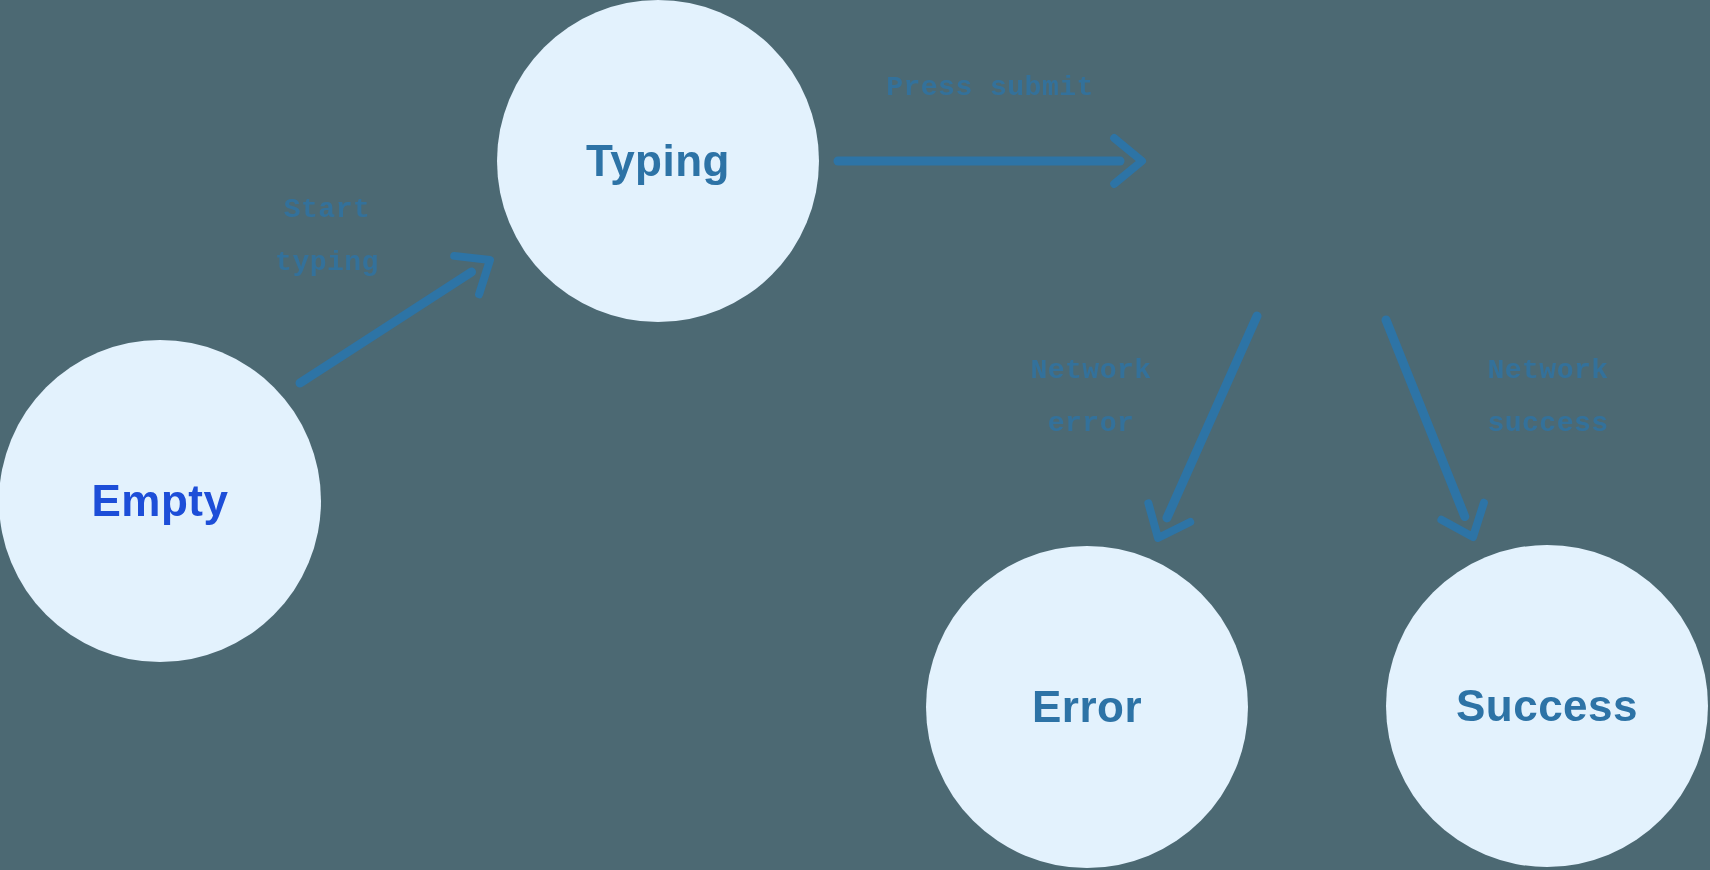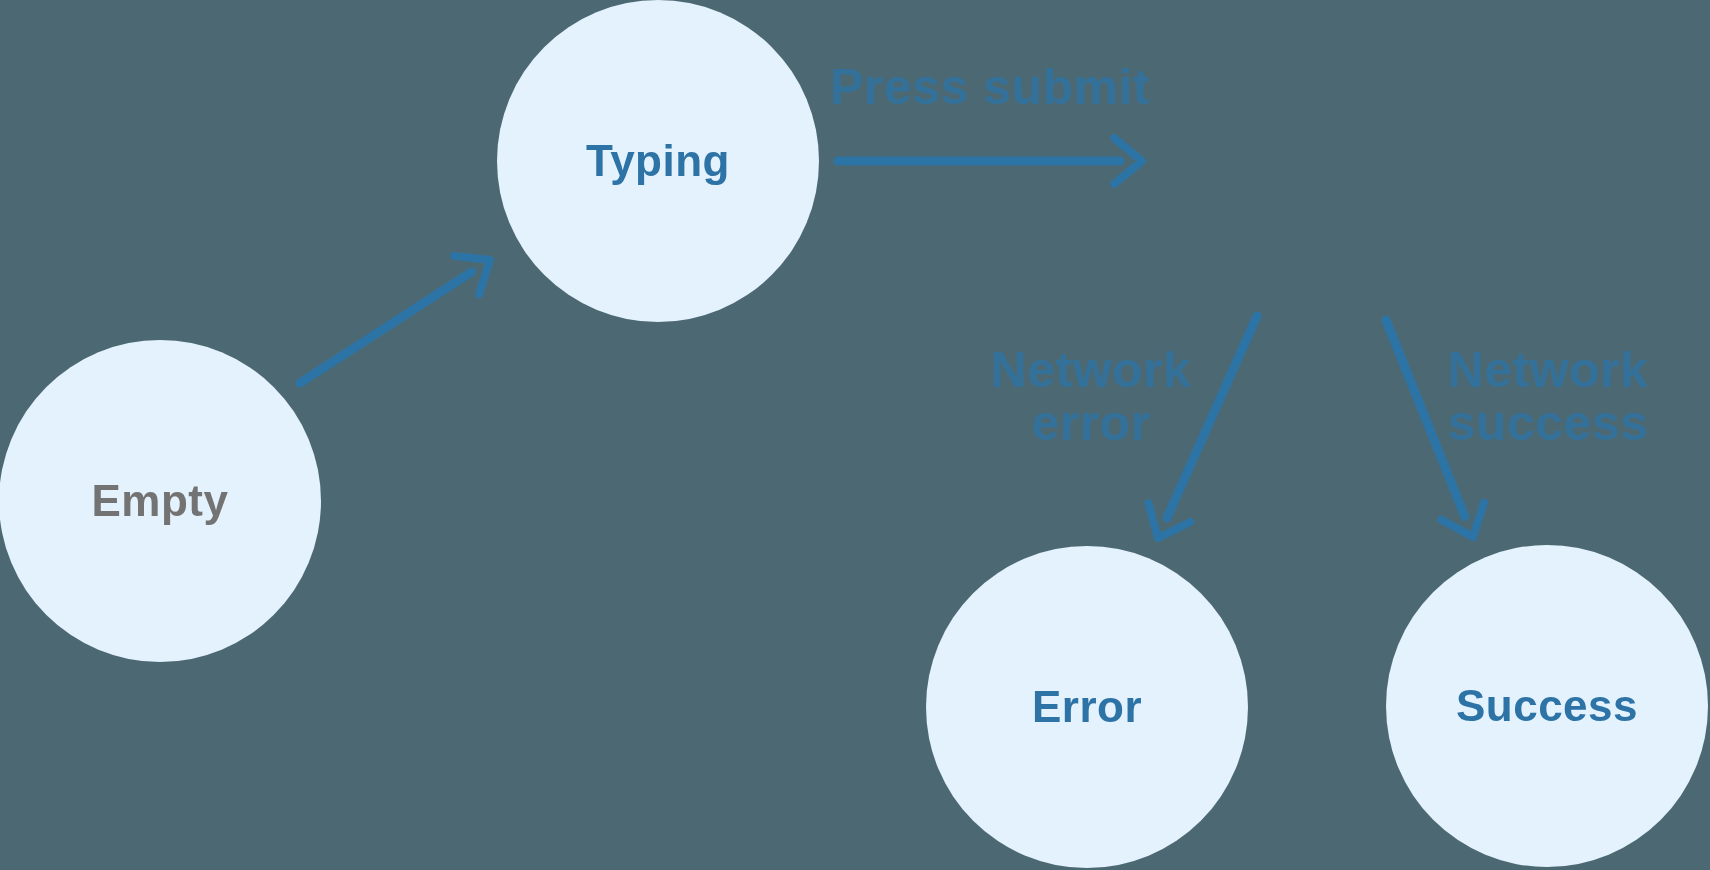--- a/index.html
+++ b/index.html
@@ -38,56 +38,61 @@
     position: absolute;
     transform: translate(-50%, -50%);
     display: flex;
     flex-direction: column;
     align-items: center;
     z-index: 1;
     text-align: center;
   }
   .edge-label span {
     display: block;
-    font-size: 50px;
+    font-size: 28px;
     font-weight: 600;
     line-height: 53px;
     letter-spacing: 0.5px;
     white-space: nowrap;
+    font-family: Liberation Mono, monospace;
   }
 </style>
 </head>
 <body>
 
 <div id="canvas" style="background: rgb(76, 105, 115);">
 
   <svg id="edges-layer" width="1710" height="870" viewBox="0 0 1710 870">
       <line x1="300" y1="383" x2="471.53206477807703" y2="271.95555806471856" stroke="#2d74a6" stroke-width="9" stroke-linecap="round"></line>
       <polyline points="479.1,294.3 490,260 454.2,255.9" fill="none" stroke="#2d74a6" stroke-width="8" stroke-linecap="round" stroke-linejoin="round"></polyline>
       <line x1="838" y1="161" x2="1120" y2="161" stroke="#2d74a6" stroke-width="9" stroke-linecap="round"></line>
       <polyline points="1114.2,183.9 1142,161 1114.2,138.1" fill="none" stroke="#2d74a6" stroke-width="8" stroke-linecap="round" stroke-linejoin="round"></polyline>
       <line x1="1257" y1="316" x2="1166.9602320174508" y2="517.9073585063226" stroke="#2d74a6" stroke-width="9" stroke-linecap="round"></line>
       <polyline points="1148.4,503.3 1158,538 1190.2,522.0" fill="none" stroke="#2d74a6" stroke-width="8" stroke-linecap="round" stroke-linejoin="round"></polyline>
       <line x1="1386" y1="320" x2="1464.8131833284044" y2="516.5800089915376" stroke="#2d74a6" stroke-width="9" stroke-linecap="round"></line>
       <polyline points="1441.4,519.8 1473,537 1483.9,502.7" fill="none" stroke="#2d74a6" stroke-width="8" stroke-linecap="round" stroke-linejoin="round"></polyline>
     </svg>
 
-  <div class="node" style="left: -1px; top: 340px; width: 322px; height: 322px; background: rgb(227, 242, 253); color: #737373;">
+  <div class="node" style="left: -1px; top: 340px; width: 322px; height: 322px; background: rgb(227, 242, 253); color: #1d4ed8;">
     <span class="node-label">Empty</span>
   </div>
   <div class="node" style="left: 497px; top: 0px; width: 322px; height: 322px; background: rgb(227, 242, 253); color: rgb(45, 115, 166);">
     <span class="node-label">Typing</span>
   </div>
   <div class="node" style="left: 926px; top: 546px; width: 322px; height: 322px; background: rgb(227, 242, 253); color: rgb(45, 115, 166);">
     <span class="node-label">Error</span>
   </div>
   <div class="node" style="left: 1386px; top: 545px; width: 322px; height: 322px; background: rgb(227, 242, 253); color: rgb(45, 115, 166);">
     <span class="node-label">Success</span>
   </div>
 
+  <div class="edge-label" style="left: 327px; top: 236px; color: rgb(45, 116, 166); opacity: 0.8;">
+    <span>Start</span>
+    <span>typing</span>
+  </div>
   <div class="edge-label" style="left: 990px; top: 87px; color: rgb(45, 116, 166); opacity: 0.8;">
     <span>Press submit</span>
   </div>
   <div class="edge-label" style="left: 1091px; top: 397px; color: rgb(45, 116, 166); opacity: 0.8;">
     <span>Network</span>
     <span>error</span>
   </div>
   <div class="edge-label" style="left: 1548px; top: 397px; color: rgb(45, 116, 166); opacity: 0.8;">
     <span>Network</span>
     <span>success</span>

